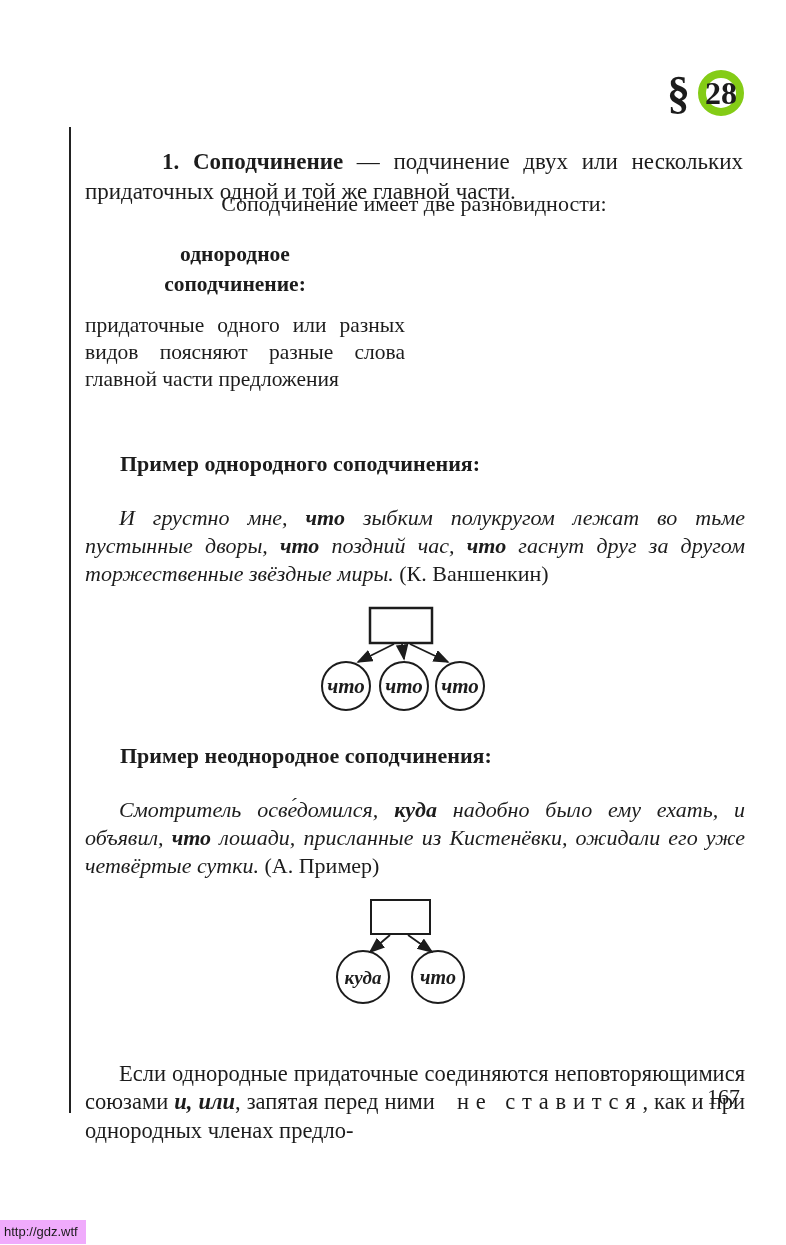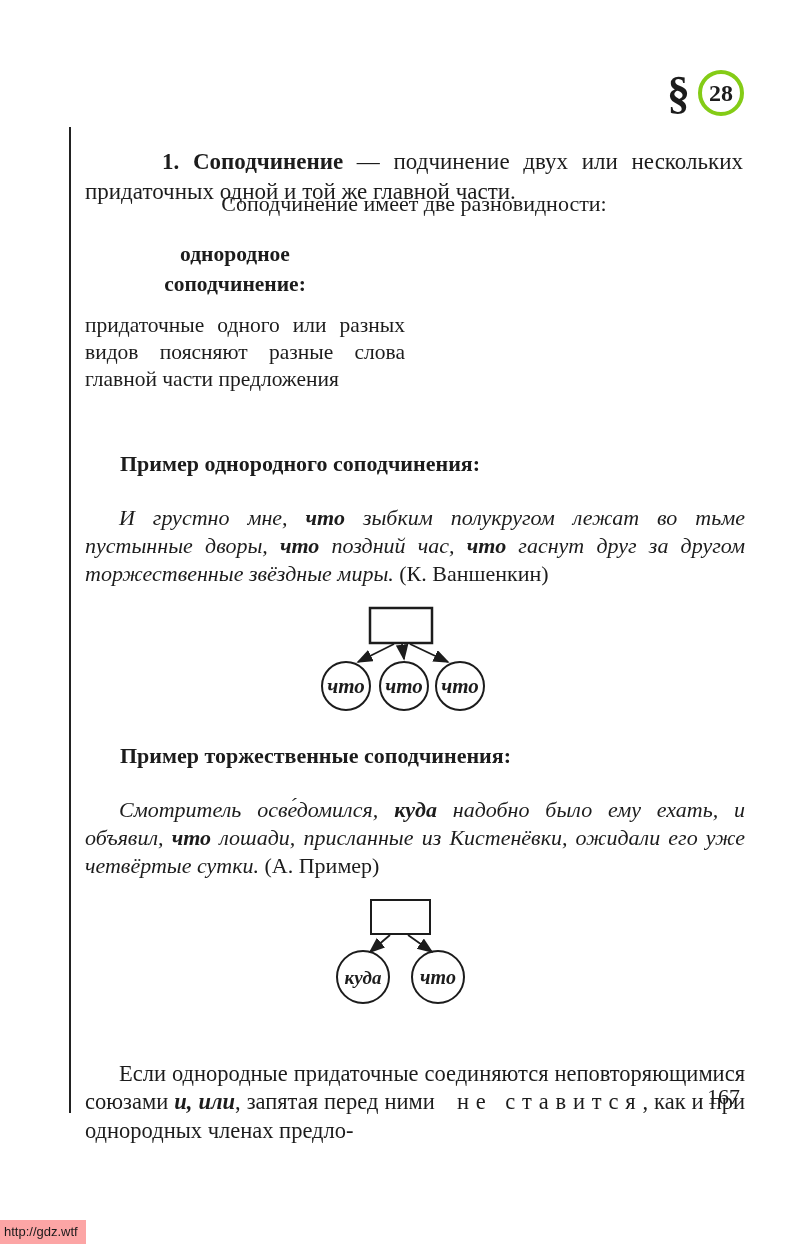--- a/index.html
+++ b/index.html
@@ -6,23 +6,23 @@
   body{
     width:786px;height:1245px;position:relative;overflow:hidden;
     background:#ffffff;color:#1c1c1c;
     font-family:"Liberation Serif","DejaVu Serif",serif;
   }
   .abs{position:absolute;}
   
   .emblem{top:70px;right:42px;display:flex;align-items:center;gap:8px;}
   .para-sign{font-size:46px;font-weight:bold;line-height:46px;}
   .circle-num{
-    width:46px;height:46px;border:4px solid #84cc16;border-radius:50%;
+    width:46px;height:46px;border:8px solid #84cc16;border-radius:50%;
     display:flex;align-items:center;justify-content:center;
-    font-size:24px;font-weight:bold;box-sizing:border-box;
+    font-size:32px;font-weight:bold;box-sizing:border-box;
   }
   
   .vrule{left:69px;top:127px;width:2px;height:986px;background:#222;}
   
   .intro{left:85px;top:124px;width:658px;font-size:23px;line-height:30px;
     text-align:justify;text-indent:34px;}
   .b{font-weight:bold;margin-left:43px;}
   .bi{font-weight:bold;font-style:italic;}
   .subtitle{left:85px;top:191px;width:658px;font-size:22px;text-align:center;}
   
@@ -40,21 +40,21 @@
   .plain{font-style:normal;}
   
   svg text{font-family:"Liberation Serif","DejaVu Serif",serif;
     font-style:italic;font-weight:bold;fill:#1c1c1c;}
   
   .rule-note{left:85px;top:1037px;width:660px;font-size:22.5px;line-height:28.5px;
     text-align:justify;text-indent:34px;}
   .ls{letter-spacing:0.3em;margin-left:16px;}
   
   .page-num{right:46px;top:1084px;font-size:22px;}
-  .watermark{left:0;top:1220px;background:#fca5a5;color:#1a1a1a;
+  .watermark{left:0;top:1220px;background:#f0abfc;color:#1a1a1a;
     font-family:"Liberation Sans","DejaVu Sans",sans-serif;
     font-size:13px;padding:4px 8px 5px 4px;}
 </style>
 </head>
 <body>
 
 <div class="abs emblem">
   <span class="para-sign">§</span>
   <span class="circle-num">28</span>
 </div>
@@ -89,21 +89,21 @@
   <line x1="84" y1="46" x2="86" y2="61" stroke="#1c1c1c" stroke-width="1.8" marker-end="url(#ah1)"></line>
   <line x1="92" y1="46" x2="130" y2="64" stroke="#1c1c1c" stroke-width="1.8" marker-end="url(#ah1)"></line>
   <circle cx="28" cy="88" r="24" fill="none" stroke="#1c1c1c" stroke-width="2"></circle>
   <circle cx="86" cy="88" r="24" fill="none" stroke="#1c1c1c" stroke-width="2"></circle>
   <circle cx="142" cy="88" r="24" fill="none" stroke="#1c1c1c" stroke-width="2"></circle>
   <text x="28" y="95" font-size="21" text-anchor="middle">что</text>
   <text x="86" y="95" font-size="21" text-anchor="middle">что</text>
   <text x="142" y="95" font-size="21" text-anchor="middle">что</text>
 </svg>
 
-<div class="abs ex-head" style="top:743px;">Пример торжественные соподчинения:</div>
+<div class="abs ex-head" style="top:743px;">Пример неоднородное соподчинения:</div>
 
 <p class="abs ex-text" style="top:774px;"><span>Смотритель осве́домился, </span><span class="bi">куда</span><span> надобно было ему ехать, и объявил, </span><span class="bi">что</span><span> лошади, присланные из Кистенёвки, ожидали его уже четвёртые сутки. </span><span class="plain">(А. Пример)</span></p>
 
 <svg class="abs" style="left:330px;top:896px;" width="140" height="110" viewBox="0 0 140 110">
   <defs>
     <marker id="ah2" markerWidth="10" markerHeight="8" refX="8" refY="3.5" orient="auto">
       <path d="M0,0 L9,3.5 L0,7 z" fill="#1c1c1c"></path>
     </marker>
   </defs>
   <rect x="41" y="4" width="59" height="34" fill="none" stroke="#1c1c1c" stroke-width="2"></rect>

